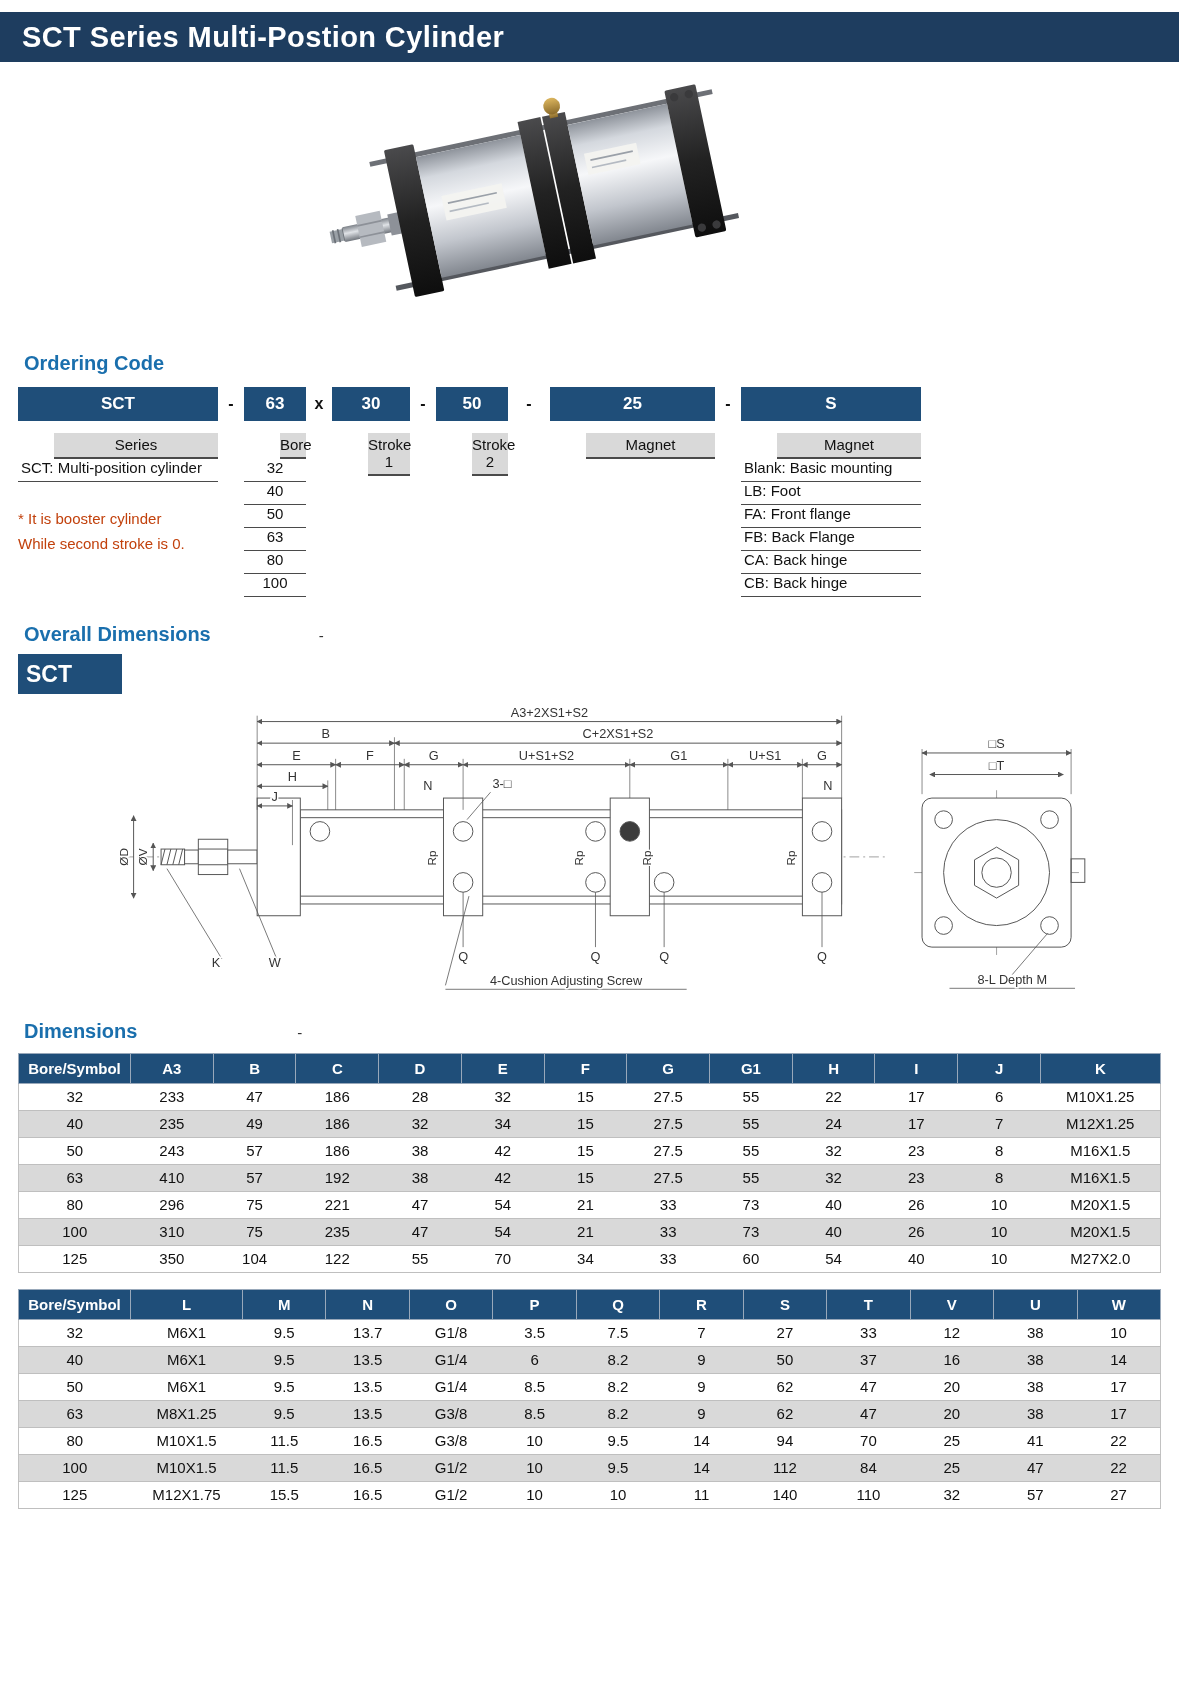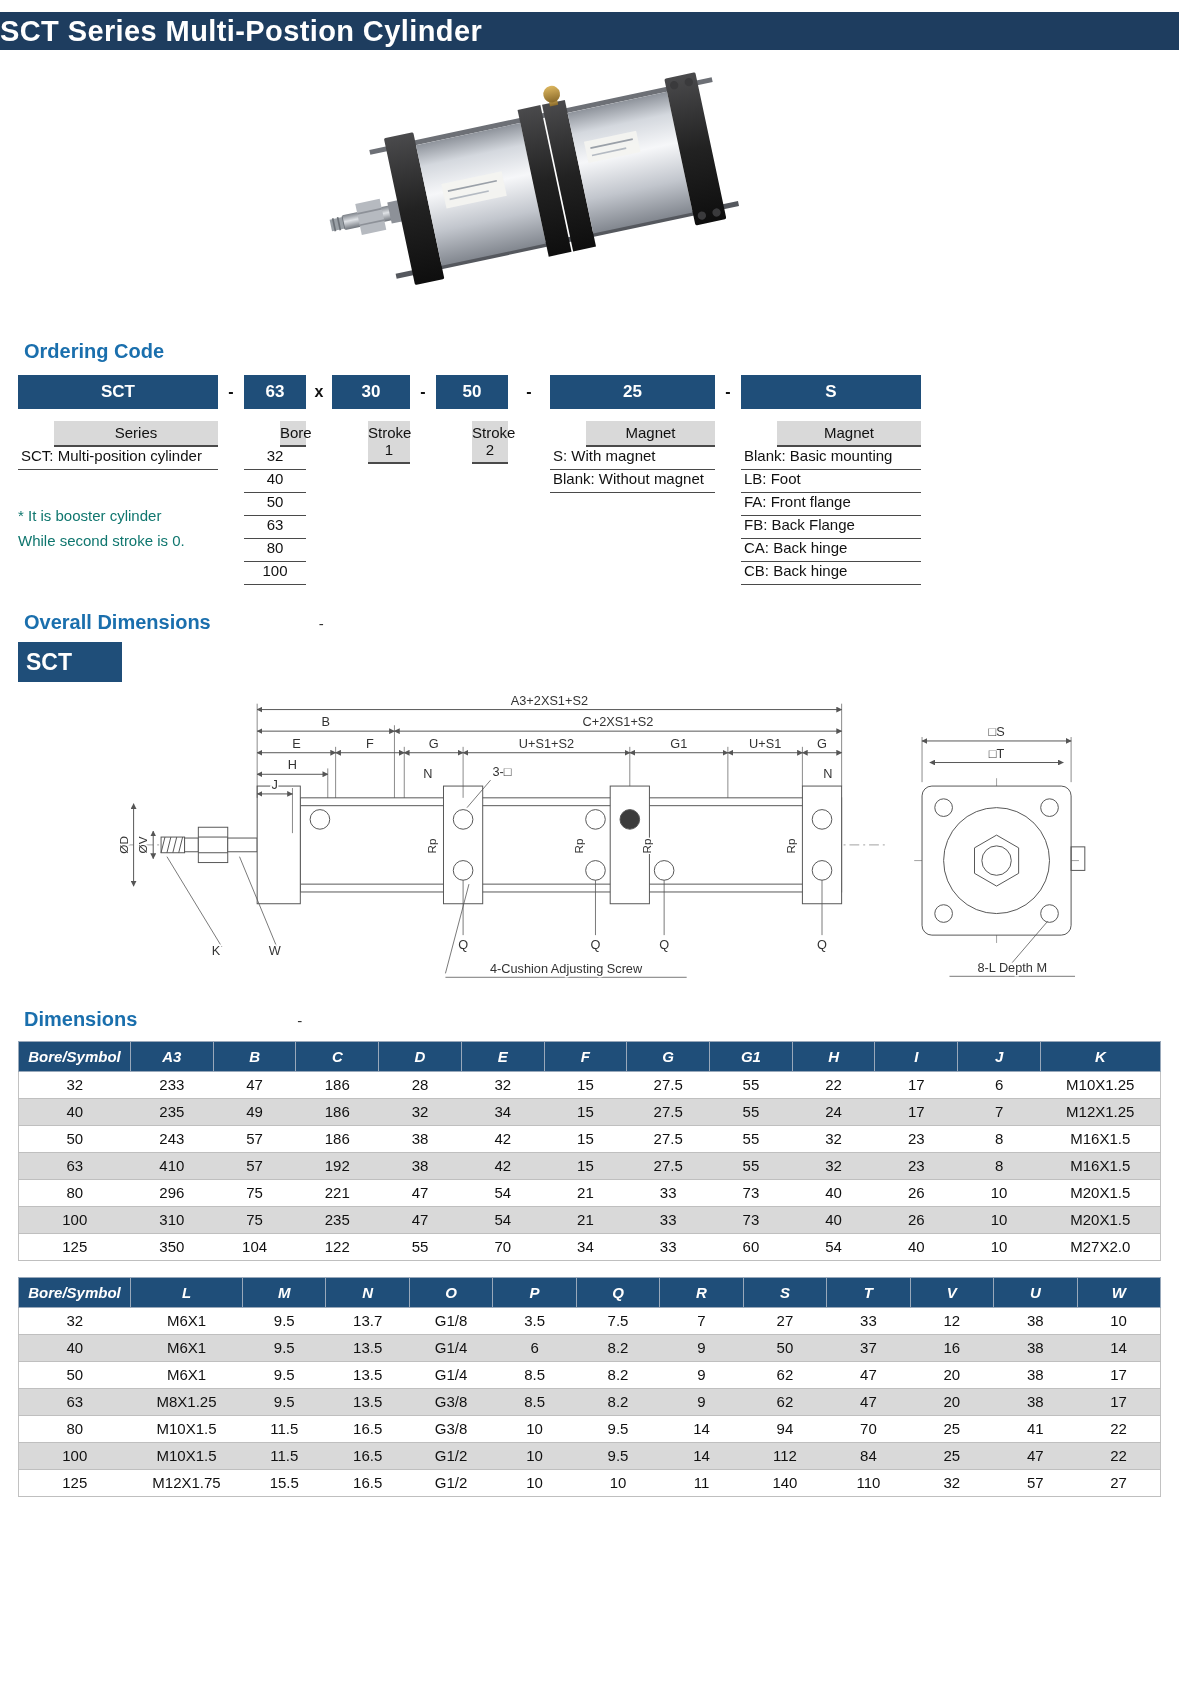--- a/index.html
+++ b/index.html
@@ -2,21 +2,21 @@
 <html><head>
 <meta charset="utf-8">
 <style>
   * { box-sizing: border-box; }
   html,body { margin:0; padding:0; }
   body {
     width:1179px; height:1688px; background:#ffffff; overflow:hidden; position:relative;
     font-family:"Liberation Sans", sans-serif; color:#111;
   }
   
-  .banner { margin-top:12px; background:#1e3d5f; height:38px; display:flex; align-items:center; }
+  .banner { margin-top:12px; background:#1e3d5f; height:50px; display:flex; align-items:center; padding-left:22px; }
   .banner h1 { margin:0; color:#fff; font-size:29px; font-weight:bold; letter-spacing:.4px; }
 
   
   .product-photo { margin:16px 0 0 305px; width:480px; height:250px; }
 
   
   .section-heading { display:flex; align-items:baseline; color:#1a6fad; font-size:20px; font-weight:bold; }
   .h-ordering { margin:24px 0 12px 24px; }
   .h-overall  { margin:26px 0 0 24px; }
   .h-dims     { margin:12px 0 0 24px; }
@@ -28,35 +28,35 @@
   .oc-col { display:flex; flex-direction:column; }
   .w-series{width:200px;} .w-bore{width:62px;} .w-s1{width:78px;} .w-s2{width:72px;} .w-magnet{width:165px;} .w-mount{width:180px;}
   .oc-block { height:34px; background:#1f4e79; color:#fff; font-weight:bold; font-size:17px;
               display:flex; align-items:center; justify-content:center; }
   .oc-sep { width:26px; height:34px; display:flex; align-items:center; justify-content:center; font-weight:bold; font-size:16px; color:#111; }
   .oc-sep.wide { width:42px; }
   .oc-label { margin-top:12px; background:#d9d9d9; text-align:center; font-size:15px; padding:3px 0 4px;
               border-bottom:2px solid #4a4a4a; color:#111;margin-left:36px; }
   .oc-option { font-size:15px; padding:0 3px 5px; border-bottom:1.5px solid #4a4a4a; }
   .oc-option.center { text-align:center; }
-  .oc-notes { margin-top:33px; font-size:15px; line-height:25px; color:#0f766e; }
+  .oc-notes { margin-top:24px; font-size:15px; line-height:25px; color:#c2410c; }
 
   
   .model-tag { background:#1f4e79; color:#fff; font-size:23px; font-weight:bold; width:104px; height:40px;
                display:flex; align-items:center; padding-left:8px; margin:8px 0 0 18px; }
 
   
   .diagram-wrap { margin:6px 16px 0 100px; }
   svg text { font-family:"Liberation Sans", sans-serif; font-size:13px; fill:#333; }
   .dlab { paint-order:stroke; stroke:#ffffff; stroke-width:3px; fill:#333; }
   .vlab { font-size:12px; }
 
   
   .dims-table { table-layout:fixed; width:1143px; margin:10px 0 0 18px; border-collapse:collapse; border:1px solid #c2c2c2; }
-  .dims-table th { background:#1f4e79; color:#fff; font-size:15px; font-weight:bold; padding:6px 2px; border:1px solid #98a8ba;font-style:italic; }
+  .dims-table th { background:#1f4e79; color:#fff; font-size:15px; font-weight:bold; padding:6px 2px; border:1px solid #98a8ba; }
   .dims-table td { font-size:15px; text-align:center; padding:4px 2px 5px; border-bottom:1px solid #bfbfbf; }
   .dims-table tbody tr:nth-child(even) { background:#d9d9d9; }
   .t1 th:first-child, .t2 th:first-child { width:112px; }
   .t1 th:last-child { width:120px; }
   .t2 th:nth-child(2) { width:112px; }
   .t2 { margin-top:16px; }
 </style>
 </head>
 <body>
 
@@ -157,24 +157,20 @@
   </div>
   <div class="oc-sep">-</div>
   <div class="oc-col w-s2">
     <div class="oc-block">50</div>
     <div class="oc-label">Stroke 2</div>
   </div>
   <div class="oc-sep wide">-</div>
   <div class="oc-col w-magnet">
     <div class="oc-block">25</div>
     <div class="oc-label">Magnet</div>
-    <div>
-        <div class="oc-option">S: With magnet</div>
-        <div class="oc-option">Blank: Without magnet</div>
-      </div>
   </div>
   <div class="oc-sep">-</div>
   <div class="oc-col w-mount">
     <div class="oc-block">S</div>
     <div class="oc-label">Magnet</div>
     <div>
         <div class="oc-option">Blank: Basic mounting</div>
         <div class="oc-option">LB: Foot</div>
         <div class="oc-option">FA: Front flange</div>
         <div class="oc-option">FB: Back Flange</div>

